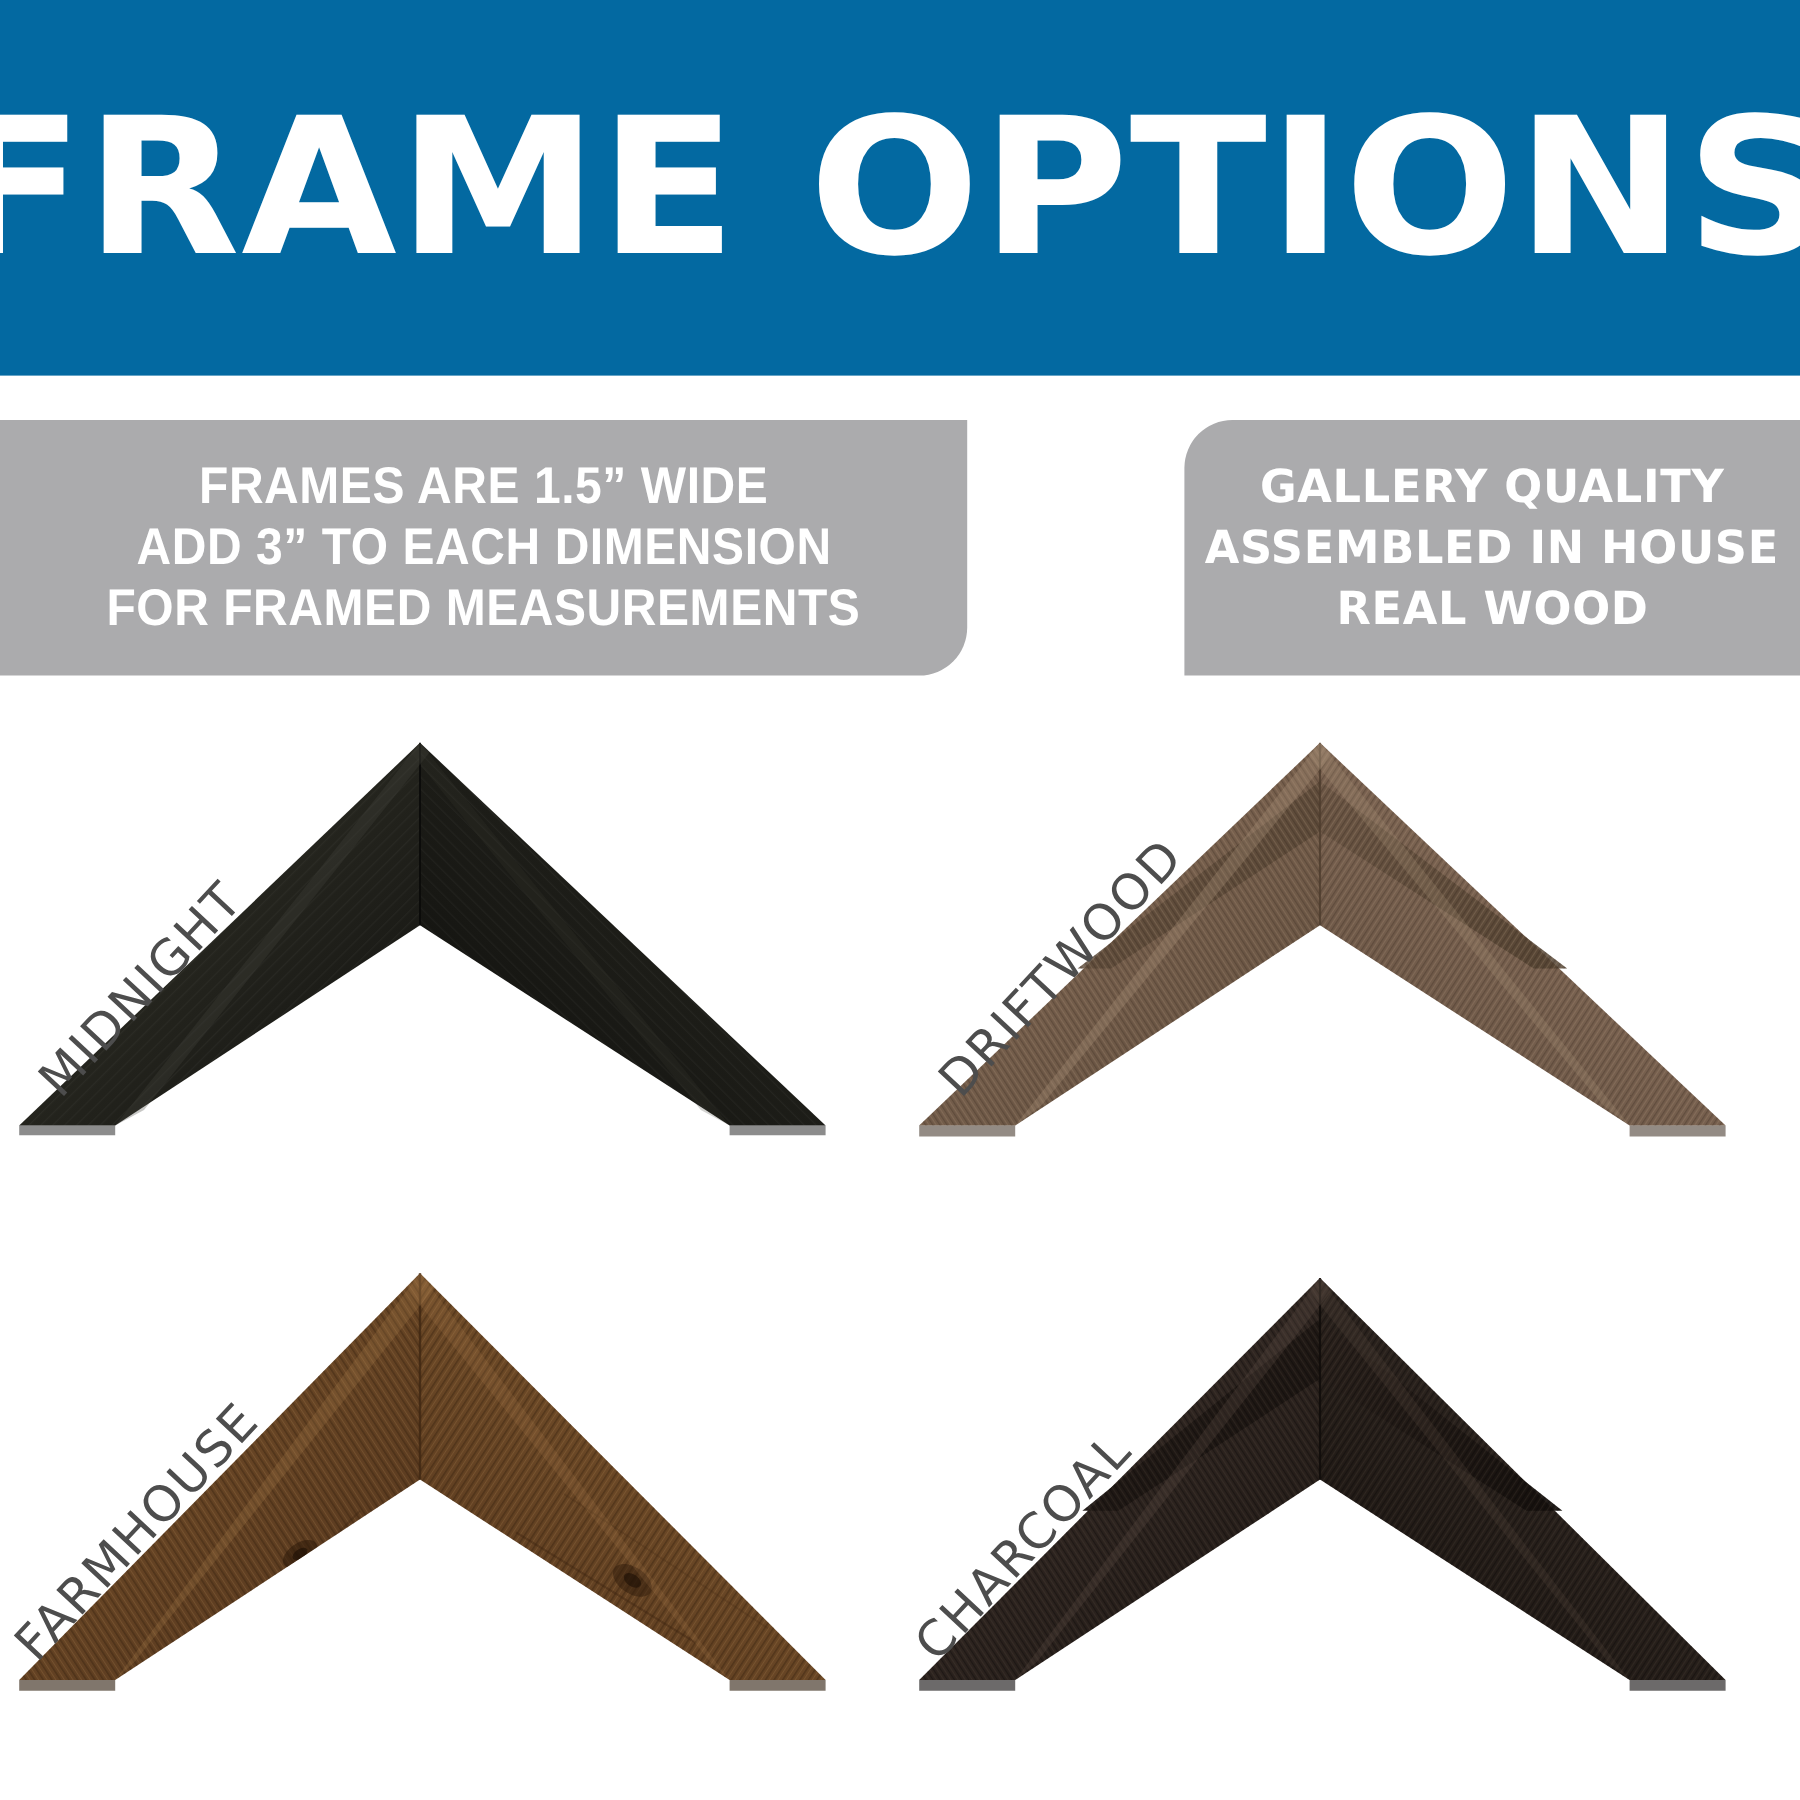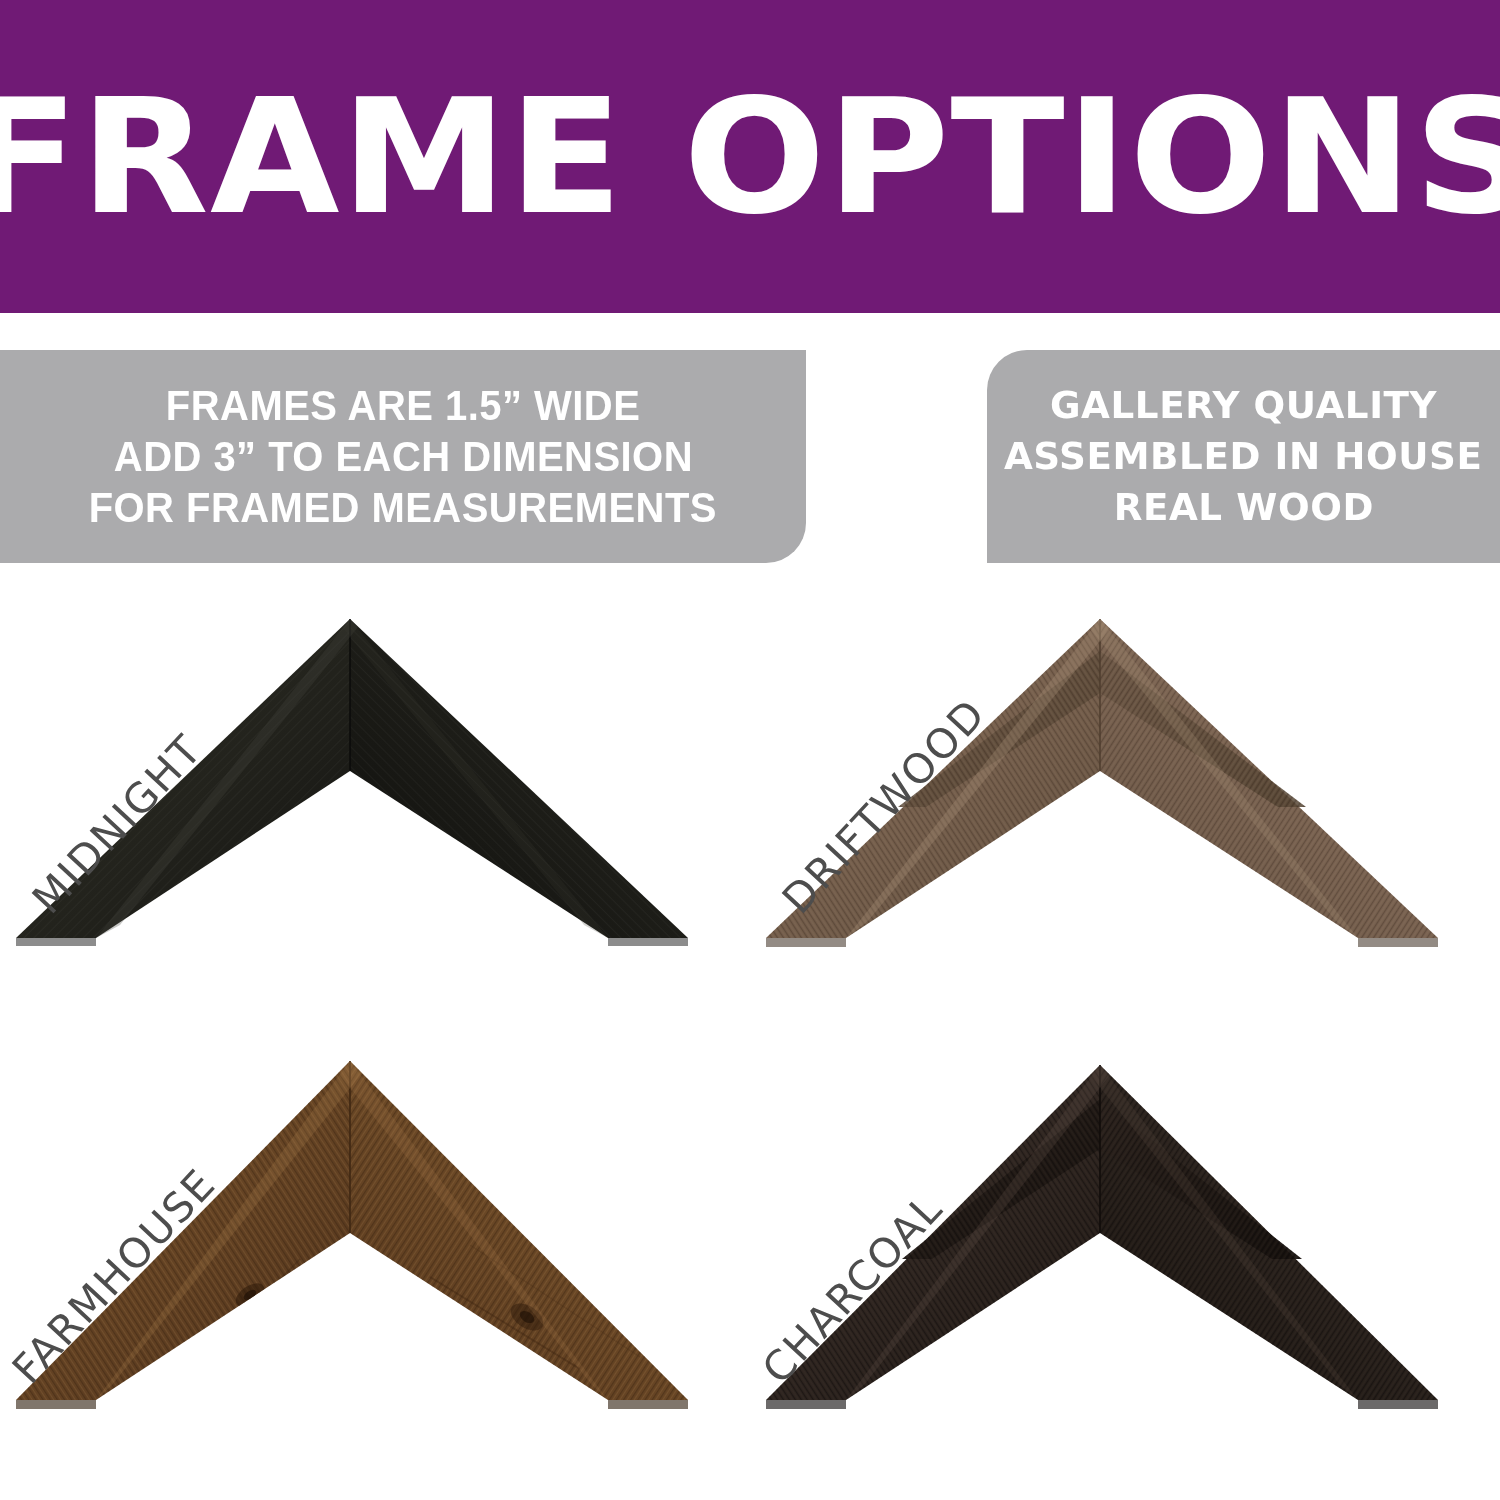--- a/index.html
+++ b/index.html
@@ -15,24 +15,24 @@
     position: relative;
   }
 
   
   .header-band {
     position: absolute;
     left: 0;
     top: 0;
     width: 1500px;
     height: 313px;
-    background: #701a75;
+    background: #0369a1;
     display: flex;
     align-items: center;
-    justify-content: center;
+    justify-content: flex-start;
   }
   .header-title {
     font-family: "DejaVu Sans", sans-serif;
     font-weight: 700;
     font-size: 158px;
     line-height: 1;
     color: #ffffff;
     letter-spacing: 1px;
     transform: scaleX(1.06);
     transform-origin: center center;

